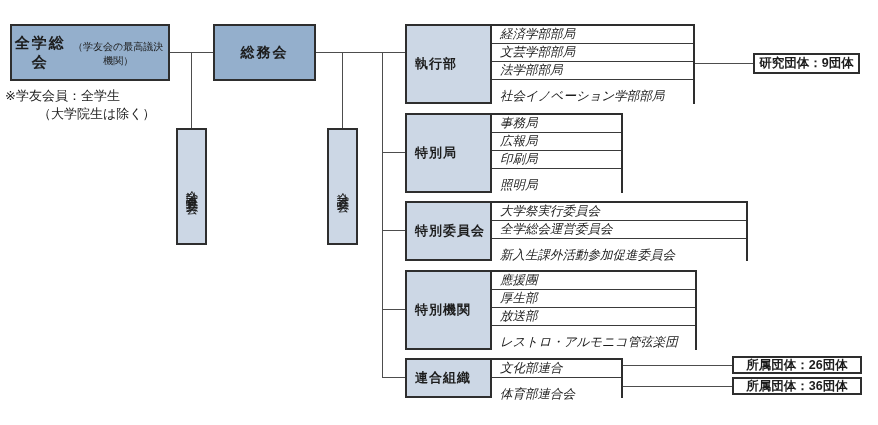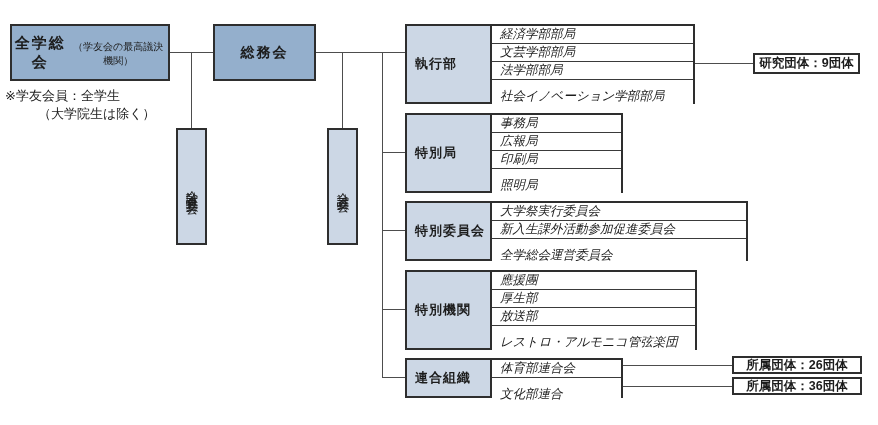--- a/index.html
+++ b/index.html
@@ -121,40 +121,40 @@
       <div class="row">広報局</div>
       <div class="row">印刷局</div>
       <div class="row">照明局</div>
     </div>
   </div>
 
   <div class="group" style="left:405px; top:201px; width:343px; height:60px;">
     <div class="cat">特別委員会</div>
     <div class="rows">
       <div class="row">大学祭実行委員会</div>
+      <div class="row">全学総会運営委員会</div>
       <div class="row">新入生課外活動参加促進委員会</div>
-      <div class="row">全学総会運営委員会</div>
     </div>
   </div>
 
   <div class="group" style="left:405px; top:270px; width:292px; height:80px;">
     <div class="cat">特別機関</div>
     <div class="rows">
       <div class="row">應援團</div>
       <div class="row">厚生部</div>
       <div class="row">放送部</div>
       <div class="row">レストロ・アルモニコ管弦楽団</div>
     </div>
   </div>
 
   <div class="group" style="left:405px; top:358px; width:218px; height:40px;">
     <div class="cat">連合組織</div>
     <div class="rows">
+      <div class="row">文化部連合</div>
       <div class="row">体育部連合会</div>
-      <div class="row">文化部連合</div>
     </div>
   </div>
 
   <div class="sidebox" style="left:753px; top:53px; width:107px; height:21px;">研究団体：9団体</div>
   <div class="sidebox" style="left:732px; top:356px; width:130px; height:18px;">所属団体：26団体</div>
   <div class="sidebox" style="left:732px; top:377px; width:130px; height:18px;">所属団体：36団体</div>
 
 </div>
 
 </body></html>

